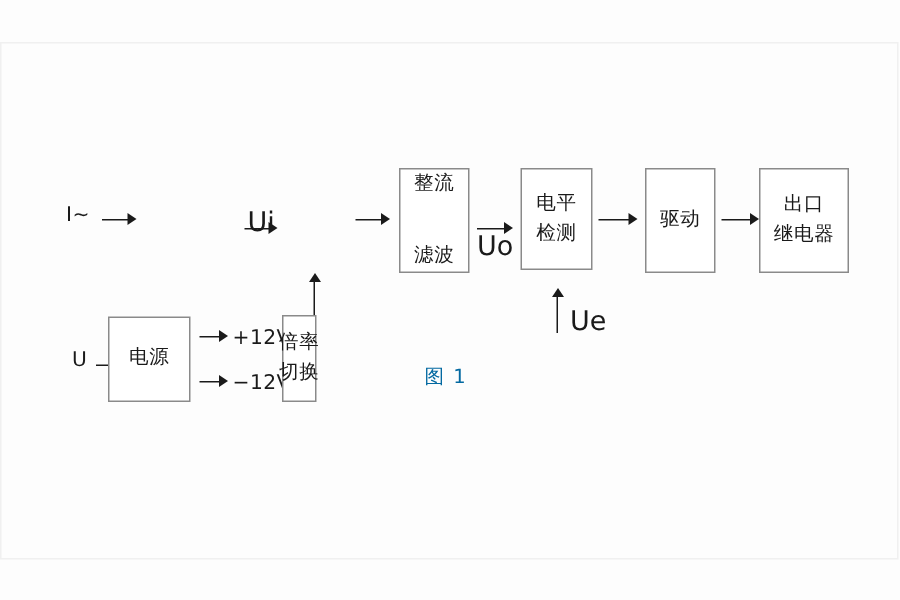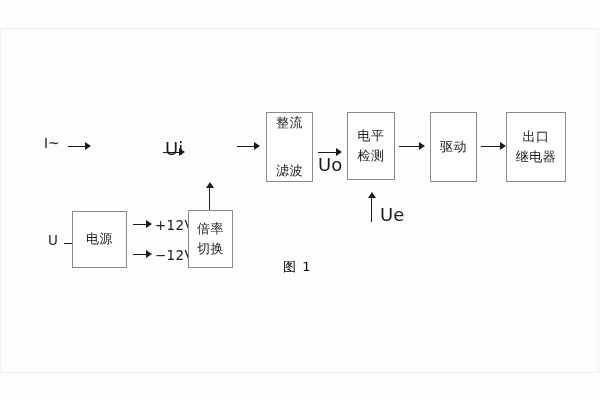--- a/index.html
+++ b/index.html
@@ -83,25 +83,24 @@
   .label.sig {
     font-size: 18px;
     margin-top: 12px;
   }
   .label.port {
     font-size: 13.5px;
     letter-spacing: 0.3px;
   }
   .caption {
     position: absolute;
-    color: #000000;
+    color: #0369a1;
     font-size: 13px;
     letter-spacing: 1px;
     white-space: nowrap;
-    margin-top: 16px;
   }
 </style>
 </head>
 <body>
 
 <div id="canvas">
 
   <div id="figure-frame"></div>
 
   <div class="label port" style="left:44px; top:135px;">I~</div>
@@ -155,21 +154,21 @@
   </div>
 
   <div class="hline" style="left:133px; top:224px; width:16px;"></div>
   <div class="arrow-right" style="left:146px; top:220px;"></div>
   <div class="label port" style="left:155px; top:217px;">+12V</div>
 
   <div class="hline" style="left:133px; top:254px; width:16px;"></div>
   <div class="arrow-right" style="left:146px; top:250px;"></div>
   <div class="label port" style="left:155px; top:247px;">−12V</div>
 
-  <div class="block" style="left:188px; top:210px; width:45px; height:58px;">
+  <div class="block" style="left:188px; top:210px; width:23px; height:58px;">
     <span class="ln">倍率</span>
     <span class="ln">切换</span>
   </div>
 
   <div class="vline" style="left:209px; top:186px; height:24px;"></div>
   <div class="arrow-up" style="left:206px; top:182px;"></div>
 
 
   <div class="vline" style="left:371px; top:196px; height:26px;"></div>
   <div class="arrow-up" style="left:368px; top:192px;"></div>

